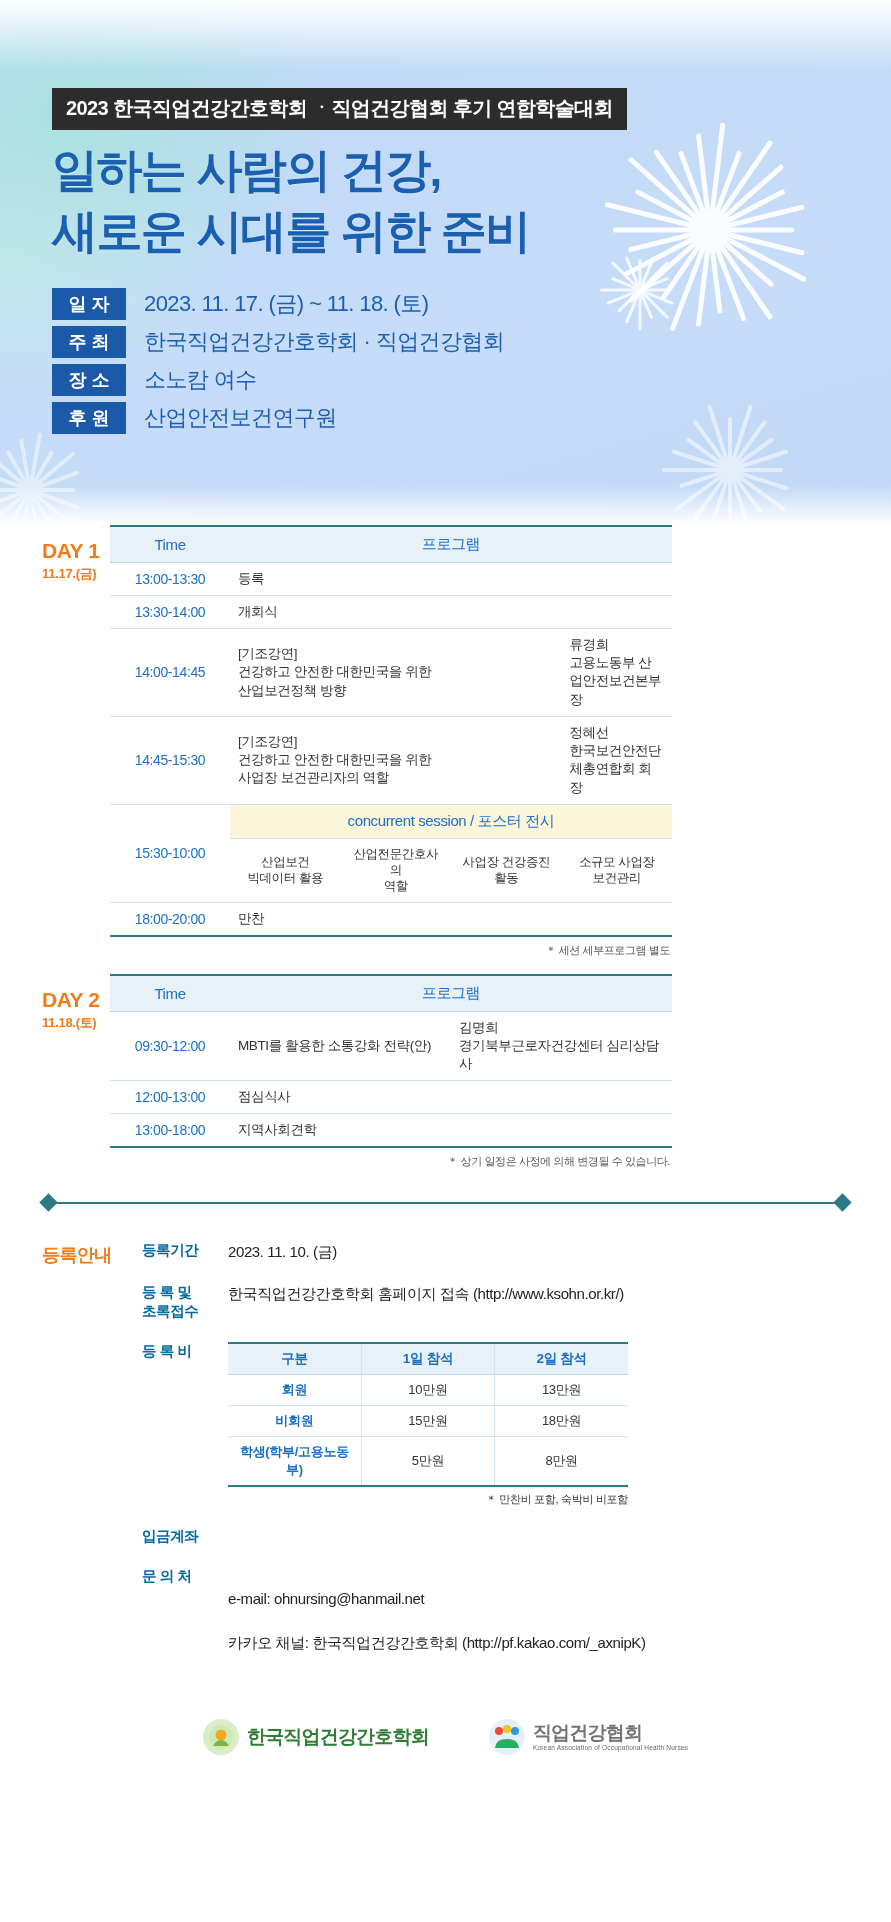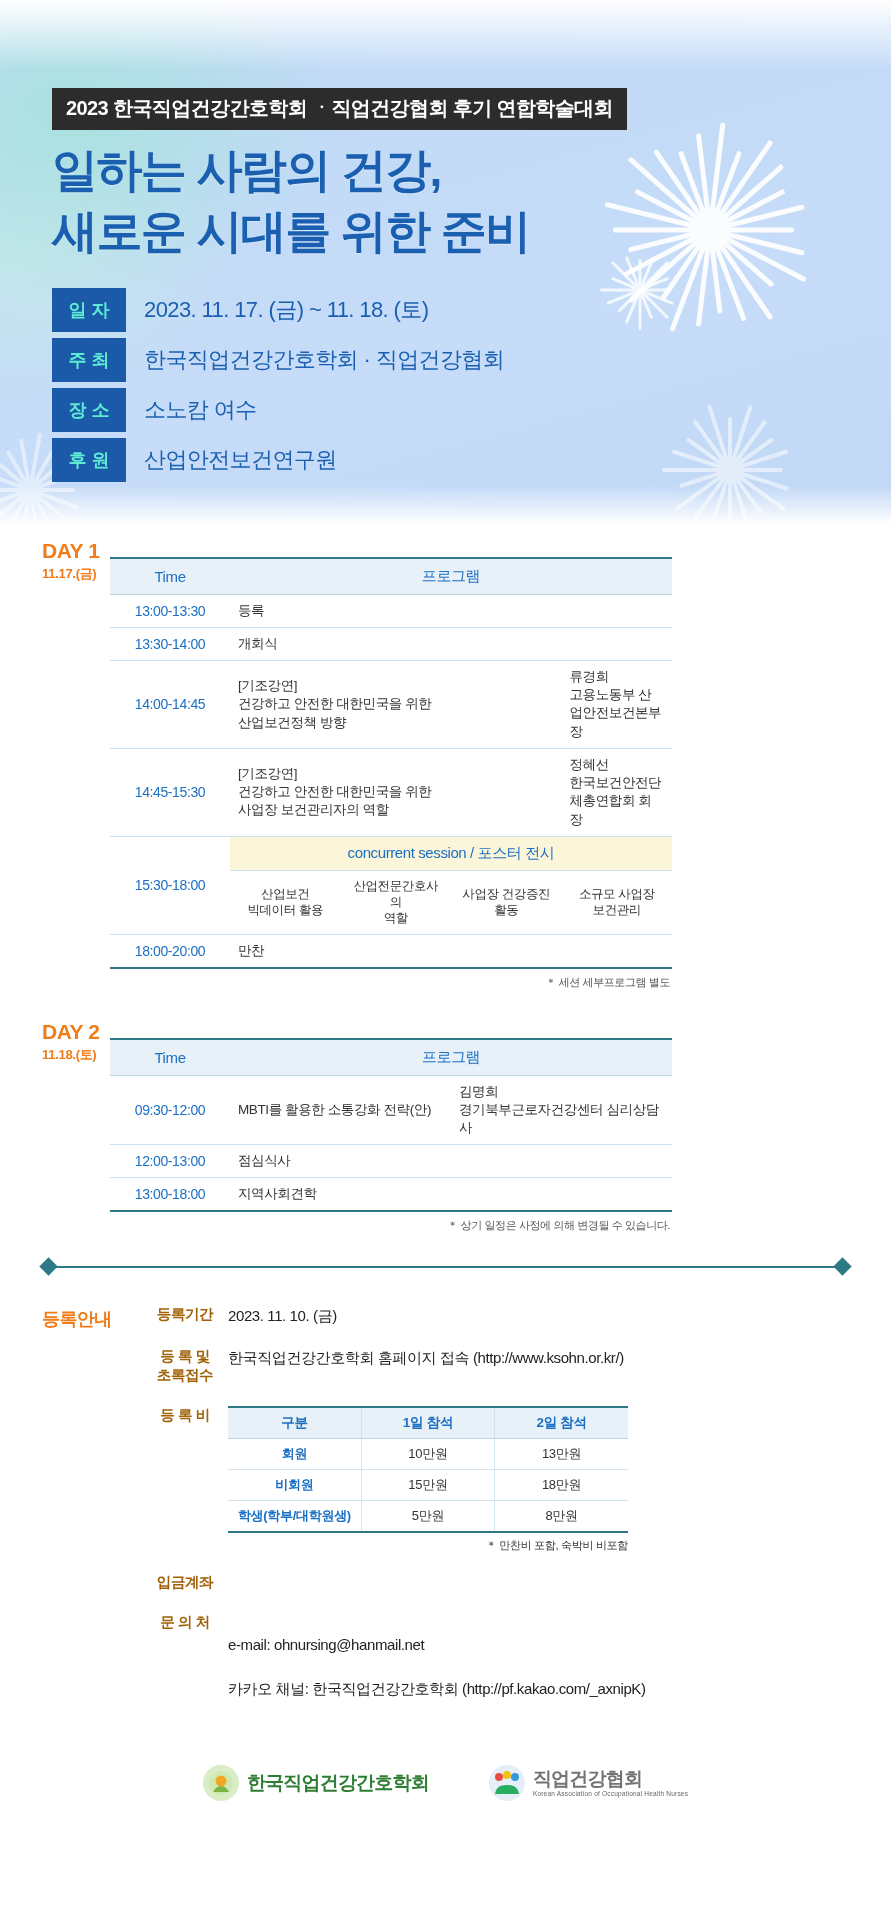--- a/index.html
+++ b/index.html
@@ -57,22 +57,22 @@
     font-size:46px;line-height:1.32;
     font-weight:bold;letter-spacing:-1.6px;
     white-space:pre-line;
     text-shadow:0 1px 0 rgba(255,255,255,.35);
   }
 
   
   .info-list{position:absolute;left:52px;top:288px;}
   .info-row{display:flex;align-items:center;margin-bottom:6px;}
   .info-tag{
-    width:74px;height:44px;
-    background:#1a5aa8;color:#5eead4;
+    width:74px;height:32px;
+    background:#1a5aa8;color:#ffffff;
     font-size:18px;font-weight:bold;
     display:flex;align-items:center;justify-content:space-around;
     padding:16px 8px;box-sizing:border-box;letter-spacing:0;
   }
   .info-val{
     margin-left:18px;color:#1b5fb0;
     font-size:22px;font-weight:500;letter-spacing:-.6px;
   }
 
   
@@ -91,21 +91,20 @@
   }
   .day-name{color:#f07c1a;font-size:21px;font-weight:bold;letter-spacing:-.4px;}
   .day-date{color:#f07c1a;font-size:13px;font-weight:bold;margin-top:2px;letter-spacing:-.3px;}
 
   table.sched{
     border-collapse:collapse;
     width:562px;
     table-layout:fixed;
     font-size:13.5px;
     color:#333333;
-    margin-top:32px;
   }
   table.sched th,table.sched td{
     border:none;
     border-bottom:1px solid #cfe1f0;
     padding:7px 8px;
     vertical-align:middle;
     letter-spacing:-.4px;
   }
   table.sched thead th{
     background:#e8f1f7;
@@ -154,22 +153,22 @@
   .reg-wrap{display:flex;padding:30px 0 0 42px;}
   .reg-head{
     width:100px;flex:0 0 100px;
     color:#f07c1a;font-size:18px;font-weight:bold;letter-spacing:-.6px;
     padding-top:2px;
   }
   .reg-body{flex:1;padding-right:40px;}
   .reg-item{display:flex;margin-bottom:20px;align-items:flex-start;}
   .reg-label{
     width:86px;flex:0 0 86px;
-    color:#a16207;font-size:14.5px;font-weight:bold;
-    line-height:1.35;white-space:pre-line;letter-spacing:-.4px;text-align:center;
+    color:#0369a1;font-size:14.5px;font-weight:bold;
+    line-height:1.35;white-space:pre-line;letter-spacing:-.4px;
   }
   .reg-value{
     color:#222;font-size:15px;line-height:1.45;
     white-space:pre-line;letter-spacing:-.4px;
   }
   .reg-value .sub{font-size:12px;color:#444;}
 
   table.fee{
     border-collapse:collapse;width:400px;table-layout:fixed;
     font-size:13px;color:#333;
@@ -364,21 +363,21 @@
           </tr>
           <tr>
             <td class="tcol-time">14:45-15:30</td>
             <td colspan="3" class="vsep prog prog-multi">[기조강연]
  건강하고 안전한 대한민국을 위한
  사업장 보건관리자의 역할</td>
             <td class="vsep speaker">정혜선
 한국보건안전단체총연합회 회장</td>
           </tr>
           <tr>
-            <td class="tcol-time" rowspan="2">15:30-18:00</td>
+            <td class="tcol-time" rowspan="2">15:30-10:00</td>
             <td colspan="4" class="vsep concurrent-bar">concurrent session / 포스터 전시</td>
           </tr>
           <tr>
             <td class="vsep sub-sess">산업보건
 빅데이터 활용</td>
             <td class="vsep sub-sess">산업전문간호사의
 역할</td>
             <td class="vsep sub-sess">사업장 건강증진
 활동</td>
             <td class="vsep sub-sess">소규모 사업장
@@ -475,21 +474,21 @@
                 <td>회원</td>
                 <td class="fsep">10만원</td>
                 <td class="fsep">13만원</td>
               </tr>
               <tr>
                 <td>비회원</td>
                 <td class="fsep">15만원</td>
                 <td class="fsep">18만원</td>
               </tr>
               <tr>
-                <td>학생(학부/대학원생)</td>
+                <td>학생(학부/고용노동부)</td>
                 <td class="fsep">5만원</td>
                 <td class="fsep">8만원</td>
               </tr>
             </tbody>
           </table>
           <div class="fee-note">＊ 만찬비 포함, 숙박비 비포함</div>
         </div>
       </div>
 
       <div class="reg-item" style="margin-top:8px;">

